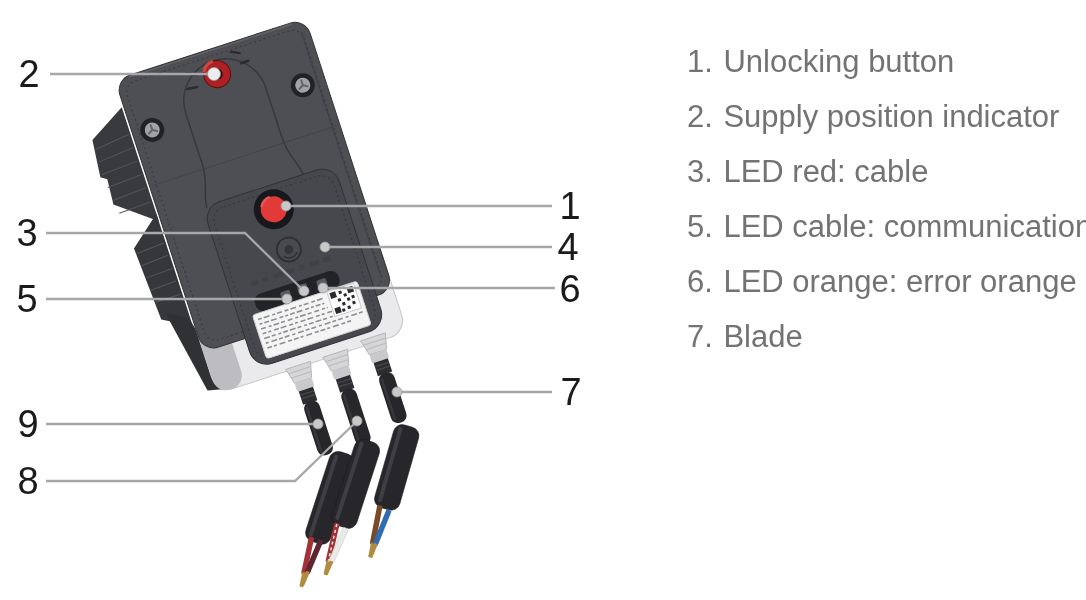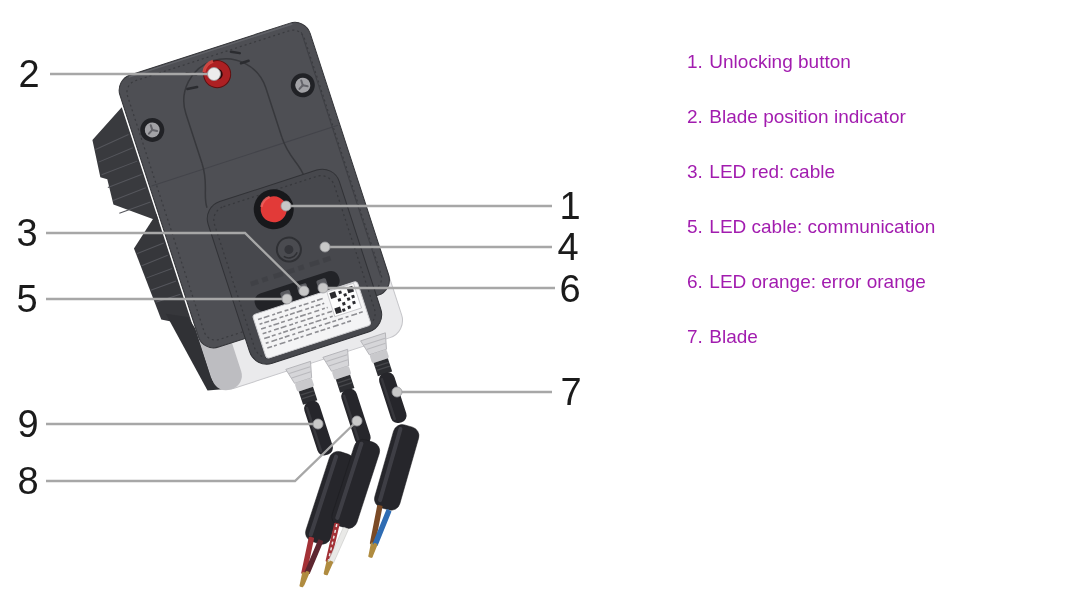--- a/index.html
+++ b/index.html
@@ -1,20 +1,20 @@
 <!DOCTYPE html>
 <html><head>
 <meta charset="utf-8">
 <style>
   html,body{margin:0;padding:0;background:#ffffff;}
   #stage{position:relative;width:1086px;height:600px;background:#ffffff;overflow:hidden;
          font-family:"Liberation Sans", sans-serif;}
   #fig{position:absolute;left:0;top:0;}
-  #legend{position:absolute;left:687px;top:34px;width:395px;color:#a21caf;
-          font-size:19px;line-height:55px;font-family:"Liberation Sans", sans-serif;}
+  #legend{position:absolute;left:687px;top:34px;width:395px;color:#737373;
+          font-size:31px;line-height:55px;font-family:"Liberation Sans", sans-serif;}
   .li{white-space:nowrap;}
   .num{margin-right:.34em;}
   svg text.callout{font-family:"Liberation Sans", sans-serif;font-size:38px;}
 </style>
 </head>
 <body>
 
 <div id="stage">
 
 <svg id="fig" width="1086" height="600" viewBox="0 0 1086 600">
@@ -243,20 +243,20 @@
     <text class="callout" x="27" y="312" fill="#1b1b1b">5</text>
     <text class="callout" x="570" y="302" fill="#1b1b1b">6</text>
     <text class="callout" x="571" y="405" fill="#1b1b1b">7</text>
     <text class="callout" x="28" y="494" fill="#1b1b1b">8</text>
     <text class="callout" x="28" y="437" fill="#1b1b1b">9</text>
   </g>
 </svg>
 
 <div id="legend">
   <div class="li"><span class="num">1.</span><span>Unlocking button</span></div>
-  <div class="li"><span class="num">2.</span><span>Blade position indicator</span></div>
+  <div class="li"><span class="num">2.</span><span>Supply position indicator</span></div>
   <div class="li"><span class="num">3.</span><span>LED red: cable</span></div>
   <div class="li"><span class="num">5.</span><span>LED cable: communication</span></div>
   <div class="li"><span class="num">6.</span><span>LED orange: error orange</span></div>
   <div class="li"><span class="num">7.</span><span>Blade</span></div>
 </div>
 
 </div>
 
 </body></html>

